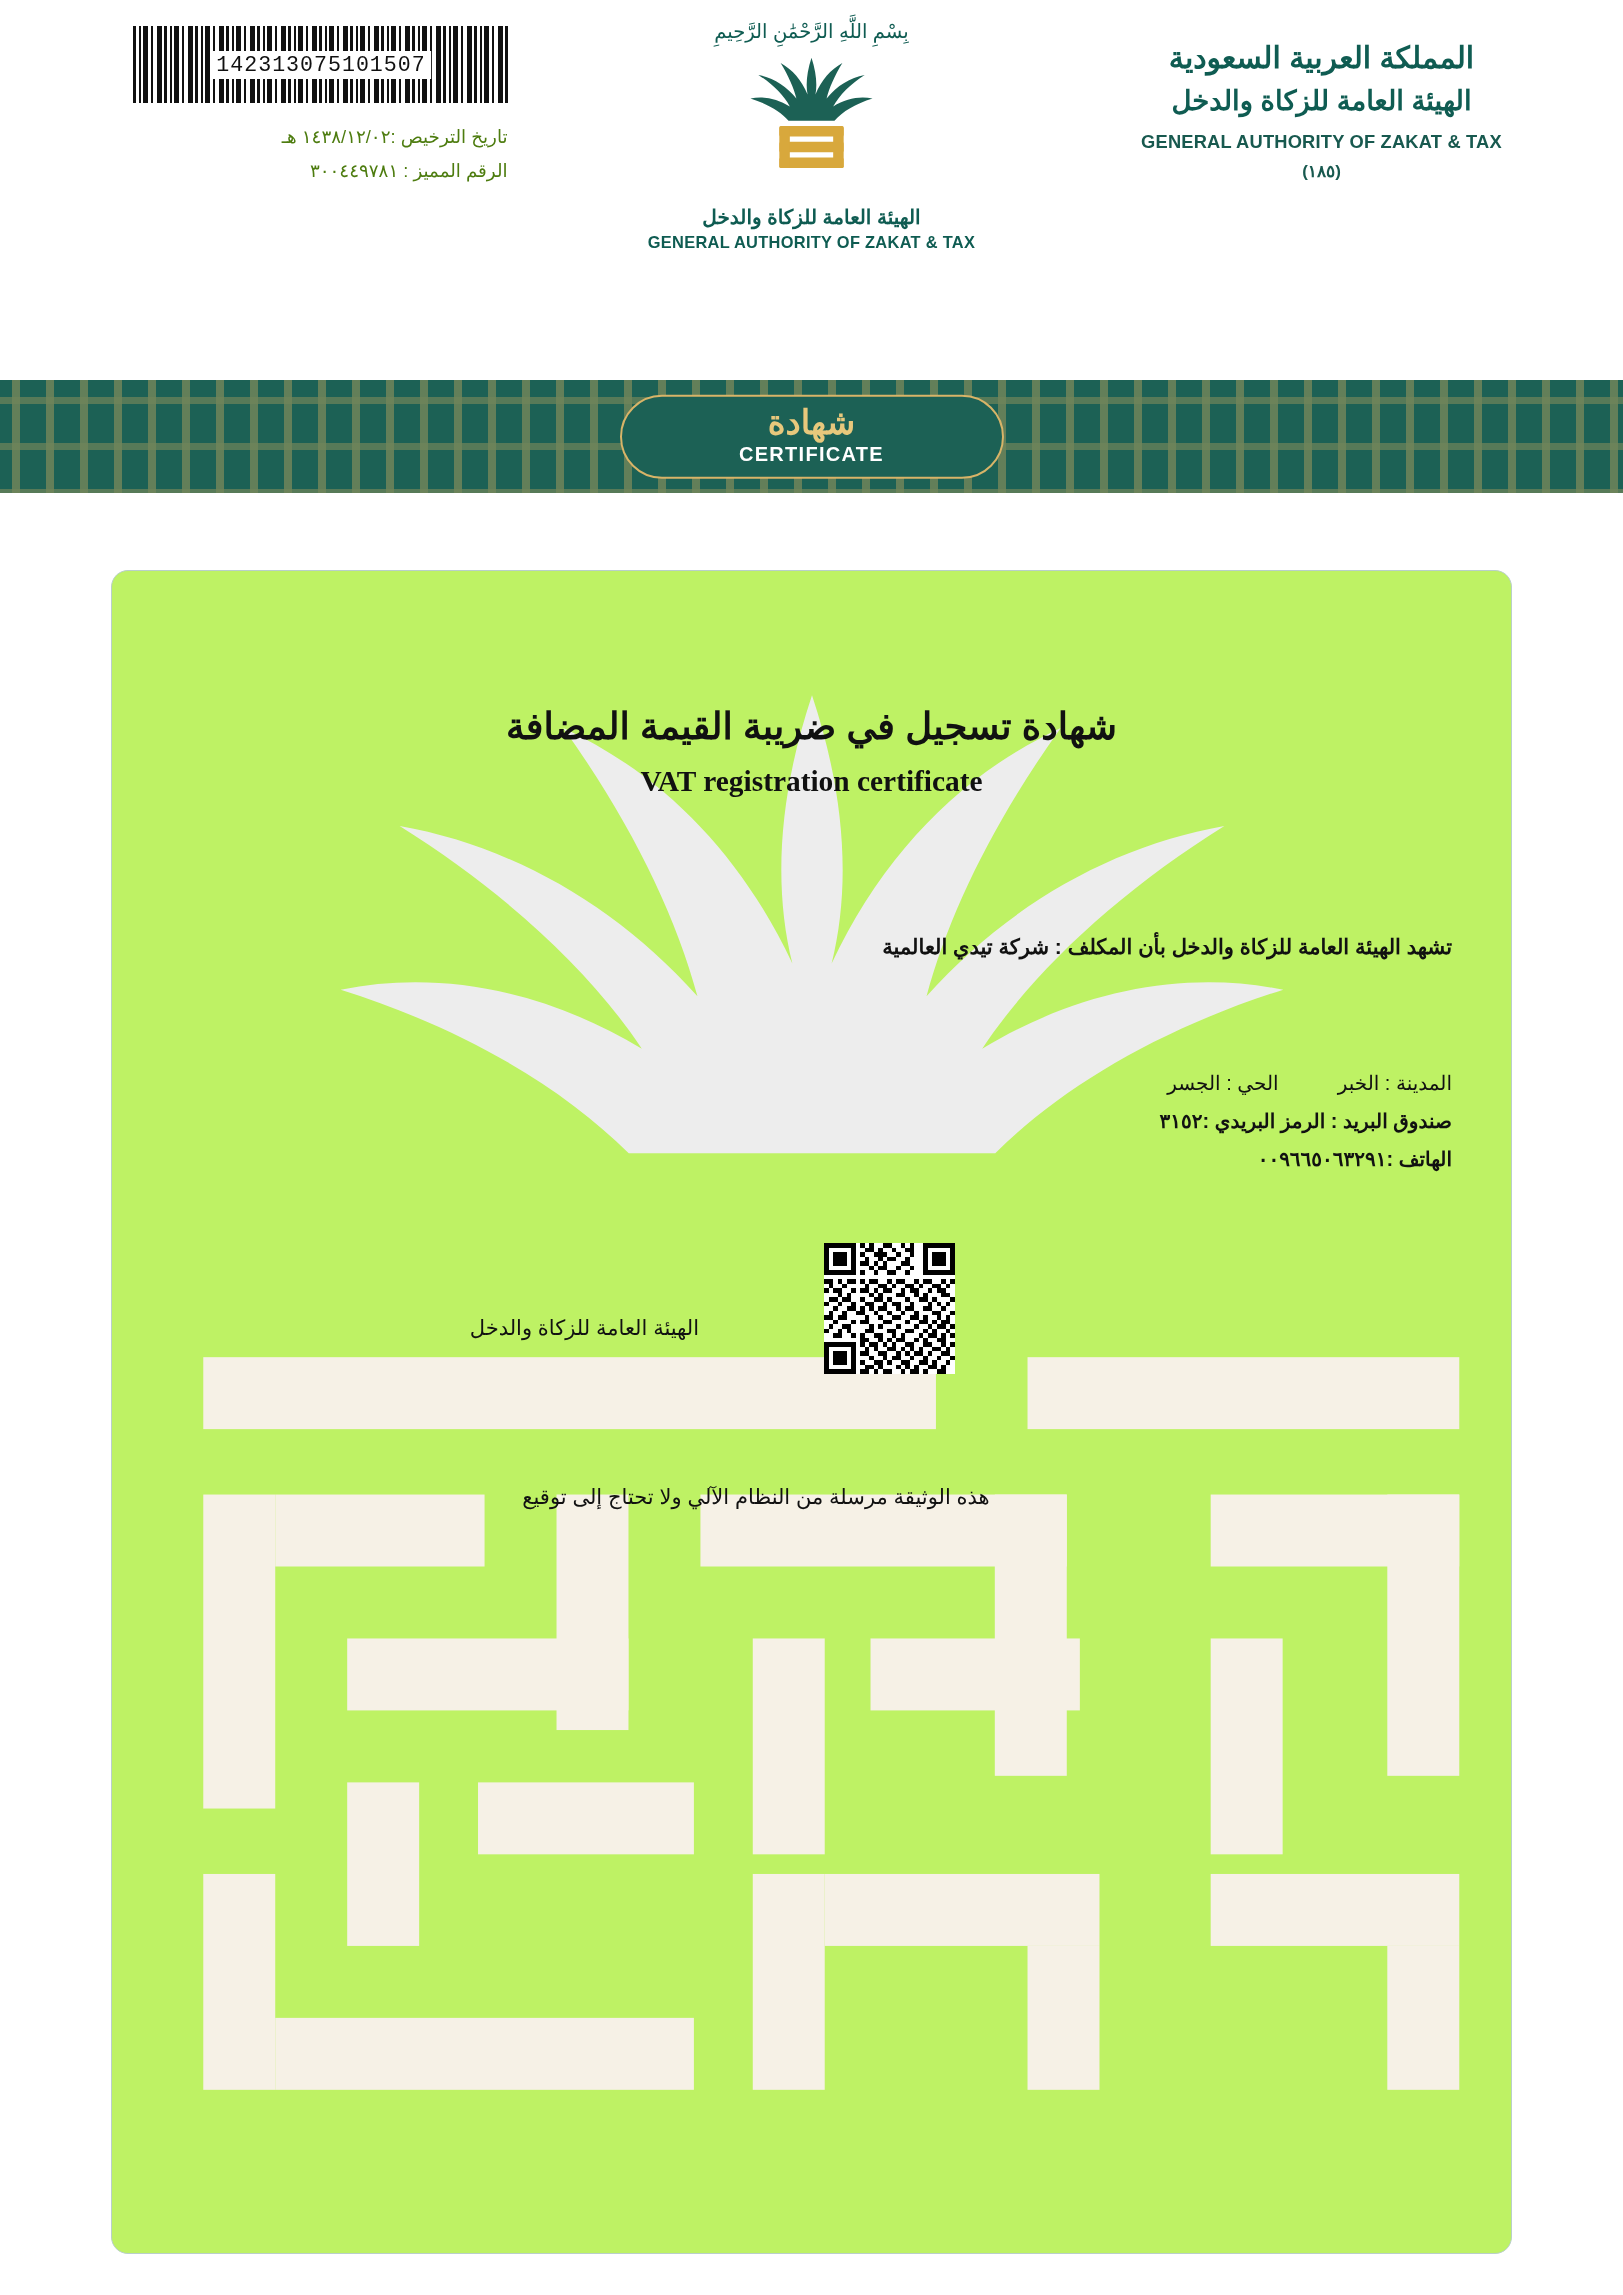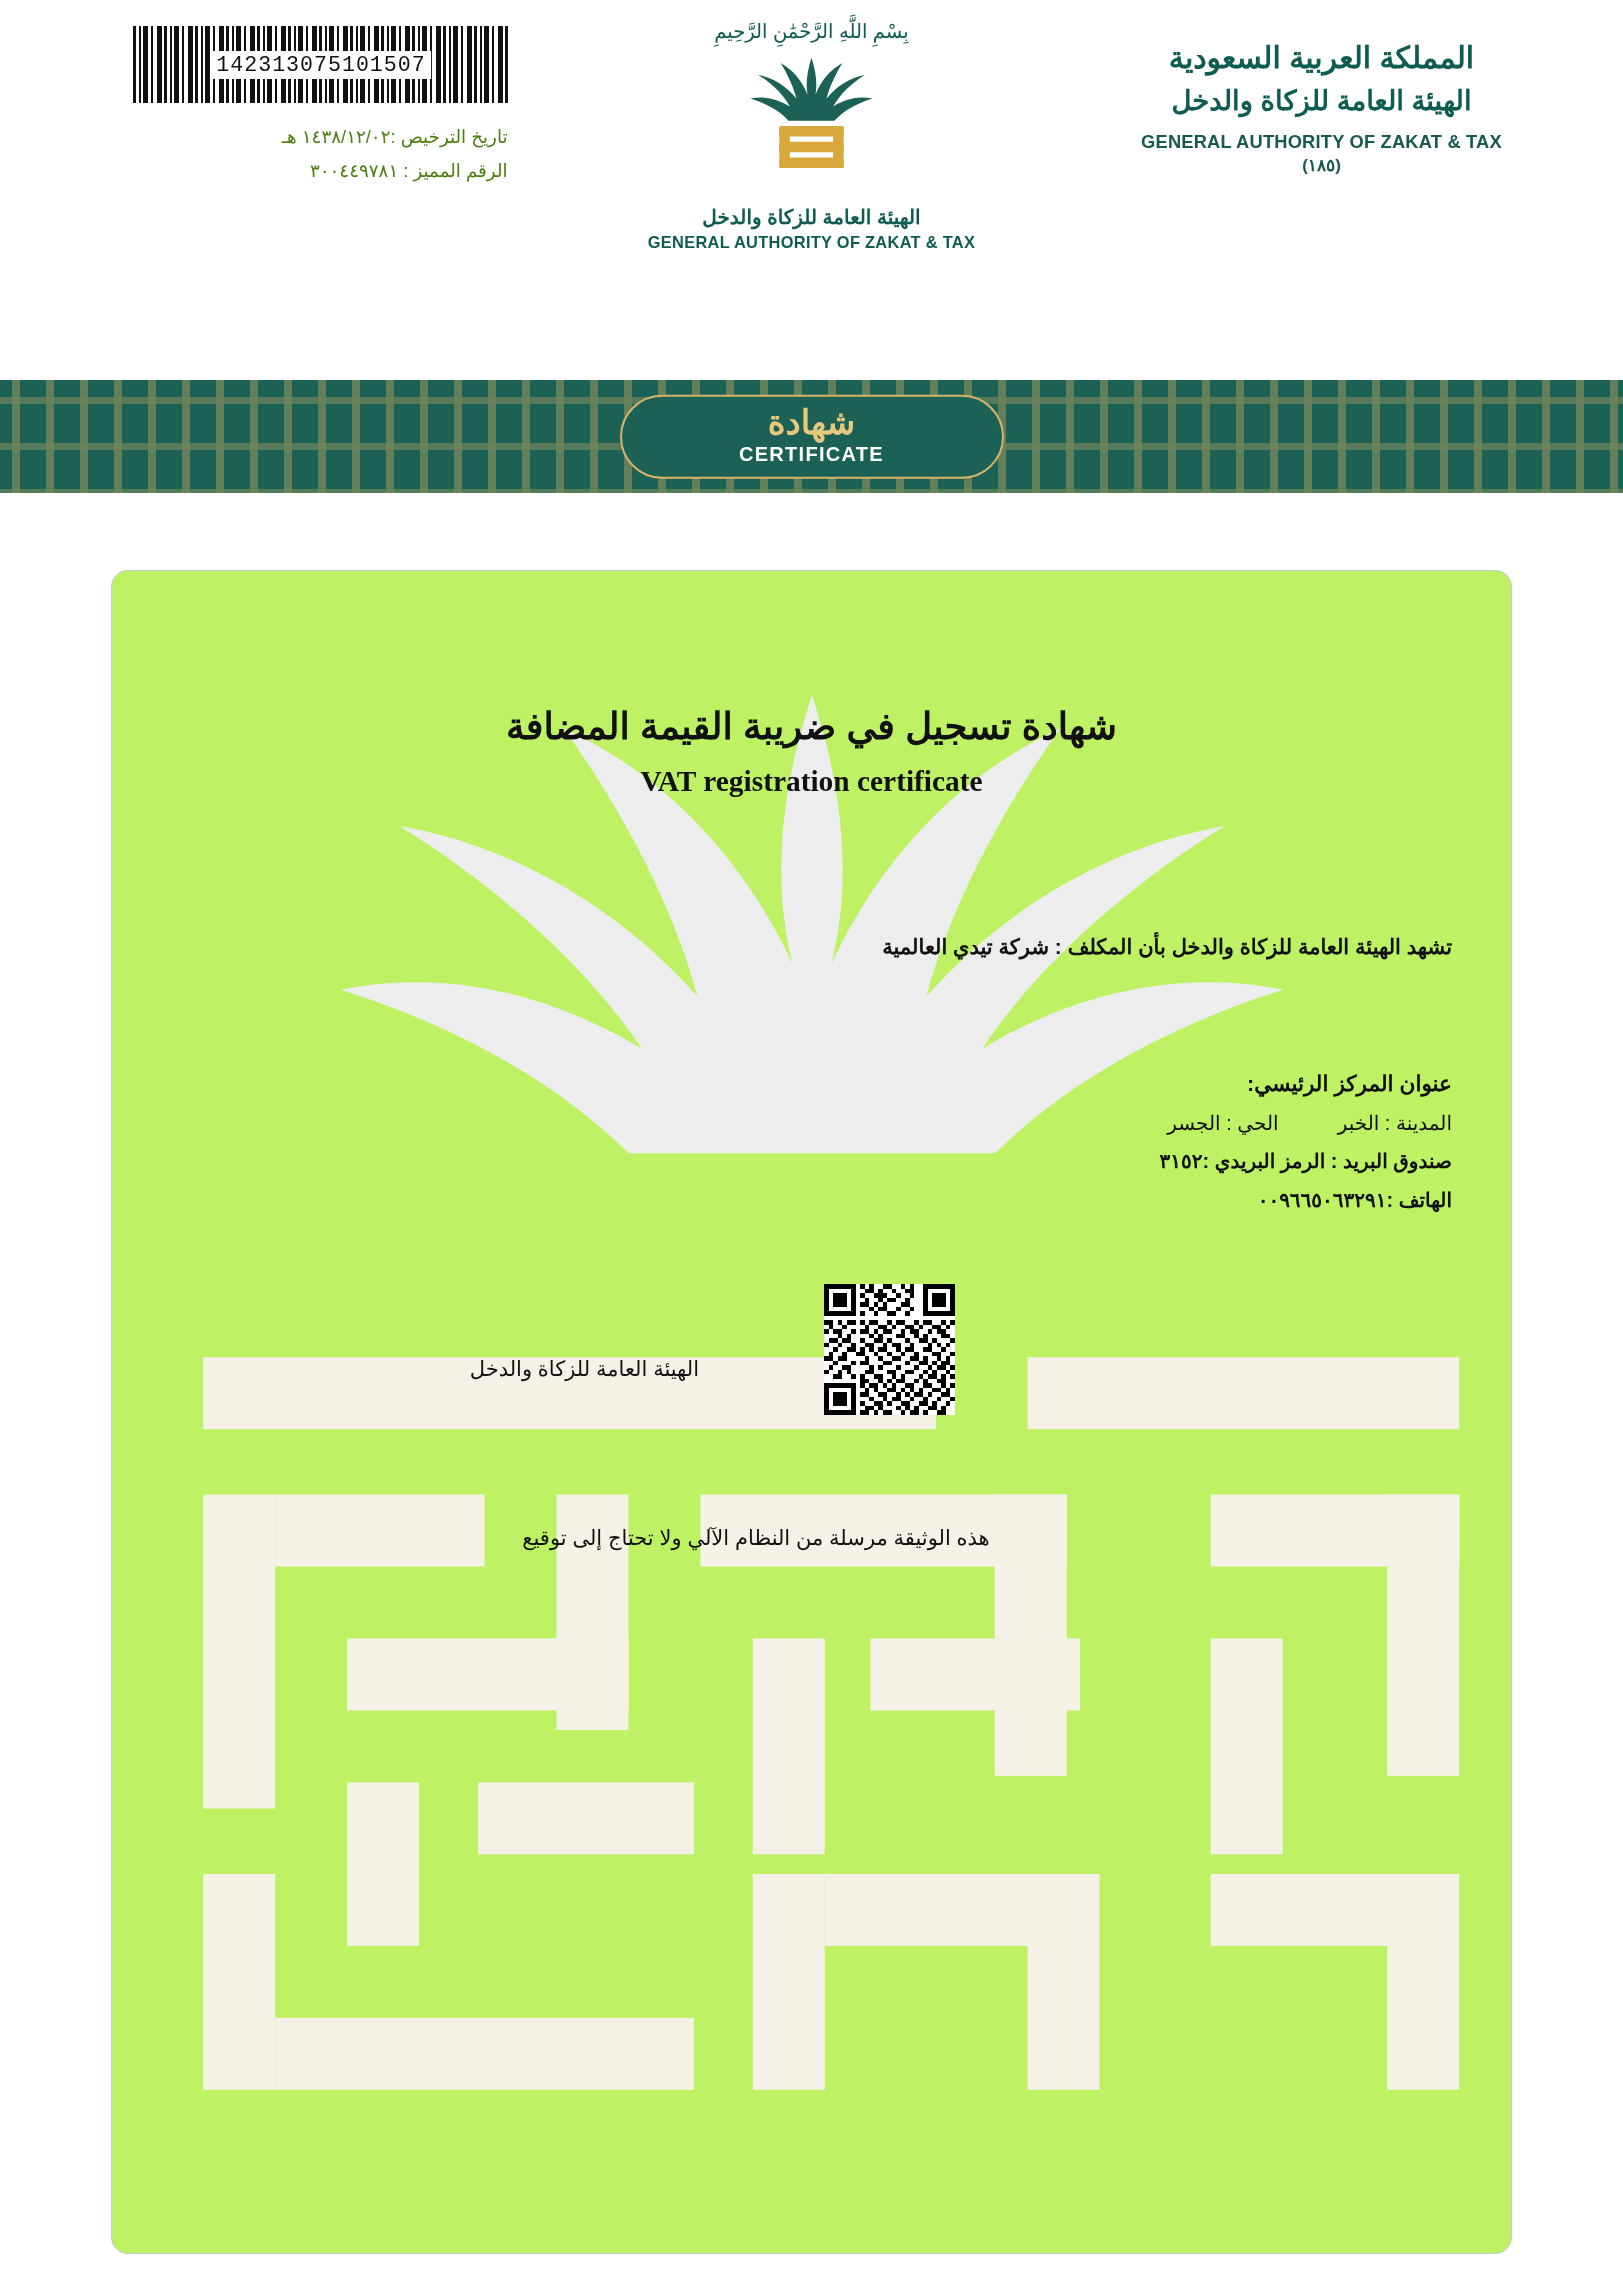--- a/index.html
+++ b/index.html
@@ -132,21 +132,21 @@
   }
   .right-logo .en {
     margin-top: 10.5px;
     font-size: 18.3px;
     font-weight: bold;
     color: #18594f;
     letter-spacing: 0.2px;
     direction: ltr;
   }
   .right-logo .code {
-    margin-top: 2px;
+    margin-top: 8px;
     font-size: 17px;
     font-weight: bold;
     color: #18594f;
   }
 
   
   .band {
     position: relative;
     height: 113px;
     background: #1c6155;
@@ -411,21 +411,20 @@
 
   <div class="cert-content">
     <div class="title-ar">شهادة تسجيل في ضريبة القيمة المضافة</div>
     <div class="title-en">VAT registration certificate</div>
 
     <div class="para-block">
       <div class="line-1">تشهد الهيئة العامة للزكاة والدخل بأن المكلف :  شركة تيدي العالمية</div>
     </div>
 
     <div class="addr-block">
-      <div class="addr-title">عنوان المركز الرئيسي:</div>
       <div class="addr-line">
         <span>المدينة : الخبر</span>
         <span class="addr-gap"></span>
         <span>الحي :  الجسر</span>
       </div>
       <div class="addr-line bold">صندوق البريد :  الرمز البريدي :٣١٥٢</div>
       <div class="addr-line bold">الهاتف :٠٠٩٦٦٥٠٦٣٢٩١</div>
     </div>
 
     <div class="sig-row">

